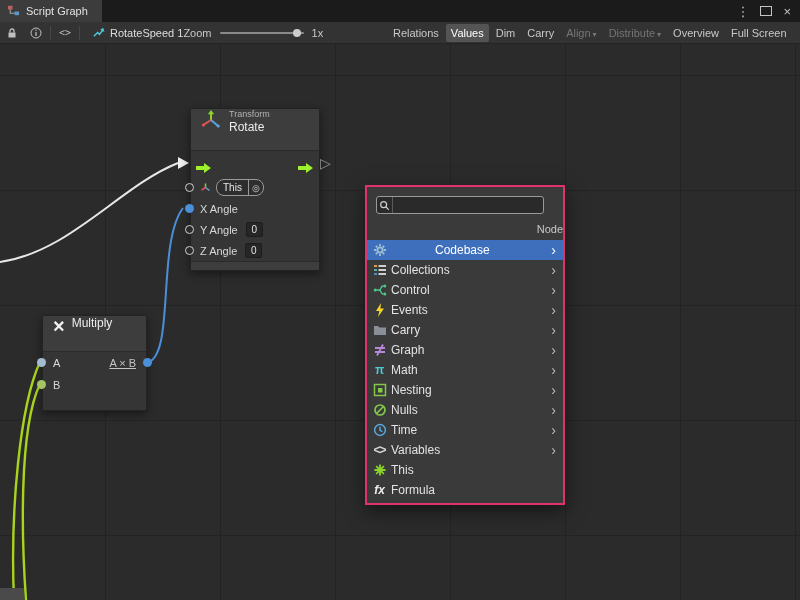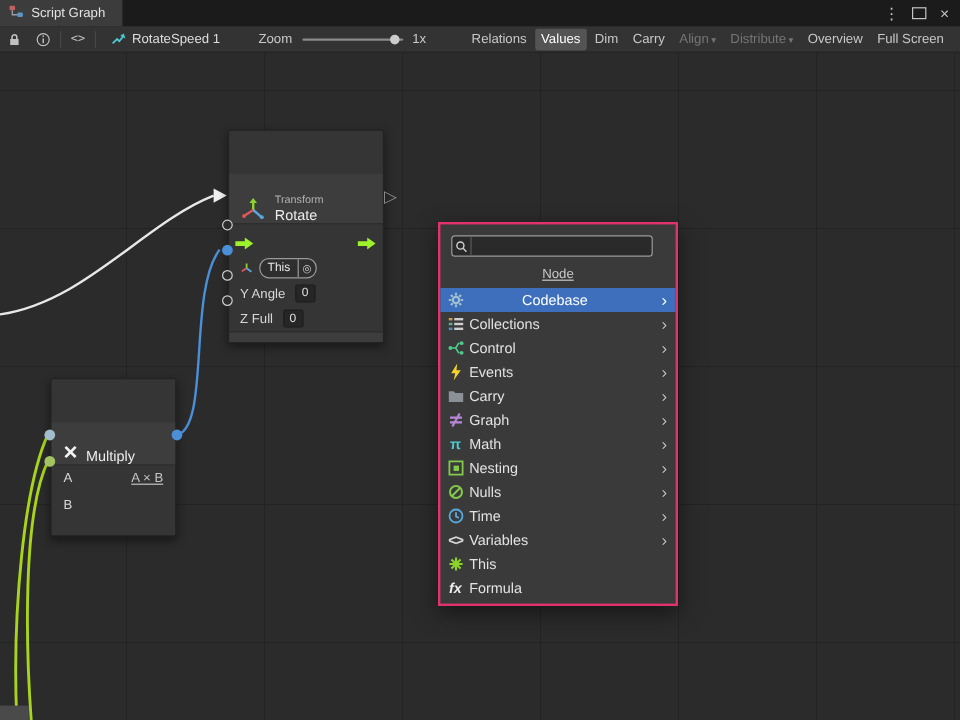--- a/index.html
+++ b/index.html
@@ -10,37 +10,37 @@
   .tab{display:flex;align-items:center;gap:6px;padding:0 14px 0 7px;background:#3c3c3c;color:#e2e2e2;font-size:11px;}
   .tab-right{margin-left:auto;display:flex;align-items:center;gap:11px;padding-right:9px;color:#c4c4c4;font-size:13px;}
   .winbox{width:10px;height:8px;border:1px solid #c4c4c4;display:inline-block;}
   
   .toolbar{position:absolute;top:22px;left:0;width:800px;height:22px;background:#333333;display:flex;align-items:center;
            font-size:11px;color:#c8c8c8;border-bottom:1px solid #242424;box-sizing:border-box;}
   .ticn{display:flex;align-items:center;justify-content:center;width:24px;height:22px;}
   .tsep{width:1px;height:14px;background:#474747;margin:0 2px;}
   .codeicn{font-family:"DejaVu Sans Mono",monospace;font-size:10px;color:#bdbdbd;letter-spacing:0px;}
   .unit{display:flex;align-items:center;gap:5px;margin-left:10px;color:#dedede;white-space:nowrap;}
-  .zoomlbl{margin-left:32px;text-align:right;}
+  .zoomlbl{text-align:right;}
   .zoom-track{width:84px;height:2px;background:#8a8a8a;border-radius:1px;position:relative;margin:0 8px;}
   .zoom-handle{position:absolute;right:3px;top:-3px;width:8px;height:8px;border-radius:50%;background:#cccccc;}
   .btns{position:absolute;left:388px;top:0;height:22px;display:flex;align-items:center;gap:2px;white-space:nowrap;}
   .tbtn{padding:3px 5px;border-radius:2px;cursor:default;}
   .tbtn.active{background:#545454;color:#ffffff;}
   .tbtn.disabled{color:#757575;}
   .tbtn .dd{font-size:8px;margin-left:2px;}
   
   .canvas{position:absolute;top:44px;left:0;width:800px;height:556px;background-color:#2b2b2b;
     background-image:linear-gradient(#232323 1px,transparent 1px),linear-gradient(90deg,#232323 1px,transparent 1px);
     background-size:115px 115px;background-position:105px 31px;}
   .wires{position:absolute;left:0;top:0;z-index:1;pointer-events:none;}
   
   .node{position:absolute;background:#353535;border:1px solid #232323;border-radius:2px;
         box-shadow:0 3px 8px rgba(0,0,0,.45);z-index:2;color:#dcdcdc;}
-  .nhead{background:#3d3d3d;display:flex;align-items:flex-end;gap:7px;border-bottom:1px solid #2a2a2a;margin-top:36px;}
+  .nhead{background:#3d3d3d;display:flex;align-items:flex-start;gap:7px;border-bottom:1px solid #2a2a2a;}
   .node-rotate{left:190px;top:64px;width:128px;}
   .node-rotate .nhead{height:42px;padding:0 9px;box-sizing:border-box;}
   .ntype{font-size:9px;color:#b2b2b2;line-height:11px;}
   .ntitle{font-size:12px;color:#ececec;line-height:14px;}
   .flow-row{height:26px;position:relative;}
   .flow-in{position:absolute;left:5px;top:8px;}
   .flow-out{position:absolute;right:5px;top:8px;}
   .prow{height:21px;display:flex;align-items:center;padding:0 9px;font-size:11px;color:#d8d8d8;box-sizing:border-box;}
   .nfoot{height:8px;background:#3d3d3d;border-top:1px solid #2a2a2a;}
   .port{position:absolute;width:9px;height:9px;border-radius:50%;left:-6px;box-sizing:border-box;z-index:3;}
@@ -60,21 +60,21 @@
   .outlabel{margin-left:auto;color:#c4c4c4;text-decoration:underline;}
   .node-multiply .nfootpad{height:14px;}
   
   .finder{position:absolute;left:365px;top:141px;width:200px;height:320px;background:#3a3a3a;
           border:2px solid #e0326b;box-sizing:border-box;z-index:5;box-shadow:0 6px 18px rgba(0,0,0,.5);}
   .search{display:flex;height:16px;border:1px solid #9a9a9a;border-radius:3px;background:#2a2a2a;
           width:166px;margin:9px 0 0 9px;overflow:hidden;}
   .search-icon-box{width:16px;display:flex;align-items:center;justify-content:center;border-right:1px solid #5a5a5a;}
   .search input{flex:1;background:transparent;border:0;color:#eaeaea;font-size:11px;padding:0 4px;outline:none;
           font-family:"Liberation Sans",sans-serif;}
-  .fheader{text-align:center;font-size:11px;color:#c8c8c8;margin:9px 0 5px 0;text-decoration:underline;}
+  .fheader{text-align:right;font-size:11px;color:#c8c8c8;margin:9px 0 5px 0;}
   .fitem{height:20px;display:flex;align-items:center;padding:0 7px 0 4px;font-size:12px;color:#e2e2e2;cursor:default;}
   .fitem.selected{background:#3d6fbd;color:#ffffff;gap:44px;}
   .fic{width:17px;height:14px;display:flex;align-items:center;justify-content:center;margin-right:3px;}
   .ticon{font-size:12px;line-height:14px;display:inline-block;width:15px;text-align:center;}
   .chev{margin-left:auto;color:#bdbdbd;font-size:14px;line-height:14px;}
   .fitem.selected .chev{color:#ffffff;}
   .corner-chip{position:absolute;left:0;top:544px;width:24px;height:12px;background:#4a4a4a;z-index:2;}
 </style>
 </head>
 <body>
@@ -182,25 +182,28 @@
           <path d="M11 11 L11 3" stroke="#8cd42a" stroke-width="3"></path>
           <path d="M11 11 L3 16" stroke="#e05555" stroke-width="3"></path>
           <path d="M11 11 L19 17" stroke="#58a8e0" stroke-width="3"></path>
         </svg>
         <span class="thisfield">
           <span class="tf-label">This</span>
           <span class="tf-pick">◎</span>
         </span>
       </div>
       <div class="prow">
+        <span>X Angle</span>
+      </div>
+      <div class="prow">
         <span>Y Angle</span>
         <span class="valbox">0</span>
       </div>
       <div class="prow">
-        <span>Z Full</span>
+        <span>Z Angle</span>
         <span class="valbox">0</span>
       </div>
       <div class="nfoot"></div>
       <span class="port hollow" style="top:74px"></span>
       <span class="port" style="top:95px;background:#4a8fd8"></span>
       <span class="port hollow" style="top:116px"></span>
       <span class="port hollow" style="top:137px"></span>
     </div>
     <div class="next-tri">▷</div>
 

